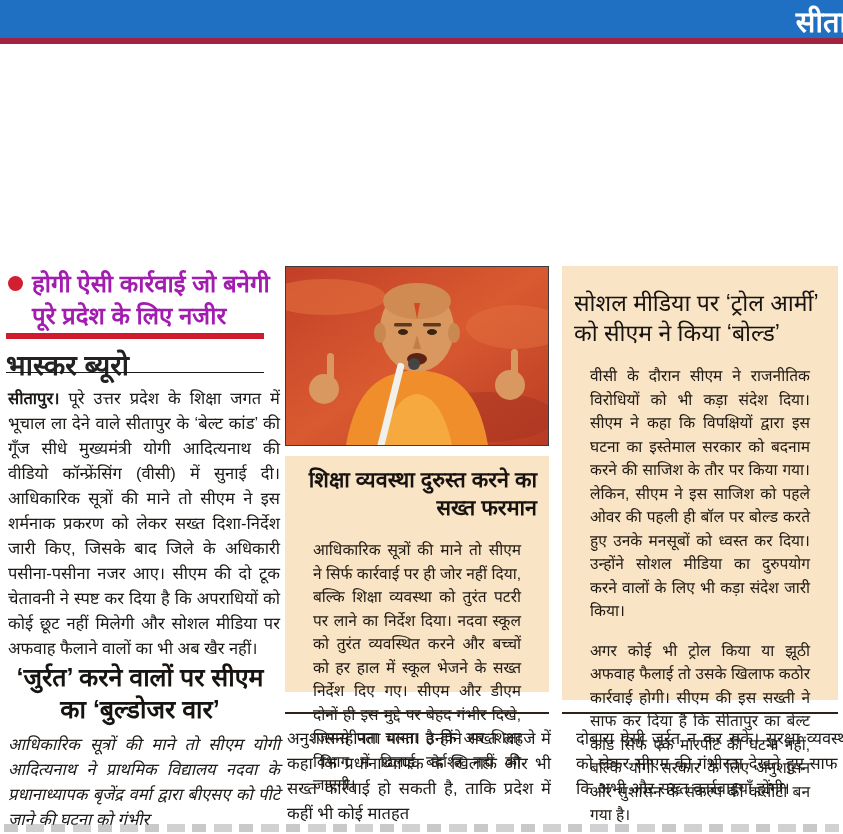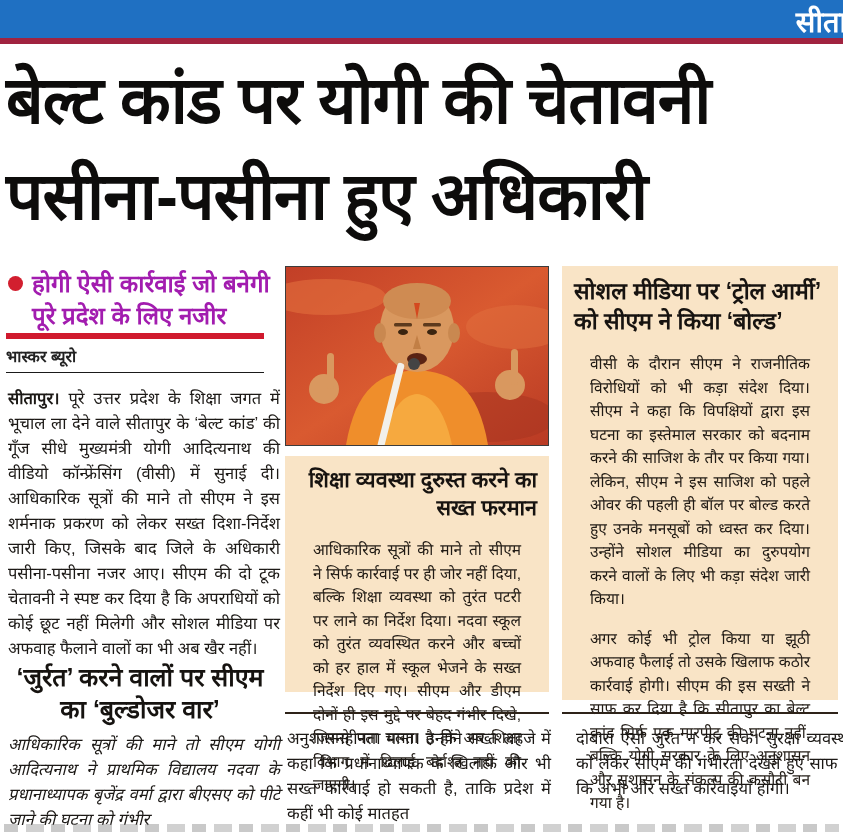--- a/index.html
+++ b/index.html
@@ -24,21 +24,21 @@
   .col-left{left:6px;width:274px;height:572px;}
   .col-mid{left:285px;width:264px;height:572px;}
   .col-right{left:562px;width:276px;height:572px;}
 
   
   .kicker{position:absolute;left:0;top:6px;width:262px;font-weight:bold;font-size:24px;
     line-height:32px;color:#a21caf;padding-left:26px;}
   .kicker .bullet{position:absolute;left:2px;top:8px;width:15px;height:15px;border-radius:50%;
     background:#d21f2f;}
   .red-rule{position:absolute;left:0;top:71px;width:258px;height:6px;background:#d01a2e;}
-  .byline{position:absolute;left:0;top:83px;font-weight:bold;font-size:16px;color:#222;}
+  .byline{position:absolute;left:0;top:83px;font-weight:bold;font-size:28px;color:#222;}
   .thin-rule{position:absolute;left:0;top:110px;width:258px;height:1px;background:#1a1a1a;}
   .body-text{font-size:16.5px;line-height:25px;text-align:justify;color:#1c1916;margin:2px;}
   .lead{position:absolute;left:0;top:122px;width:272px;}
   .lead .dateline{font-weight:bold;}
   .subhead{position:absolute;left:0;top:399px;width:268px;font-weight:bold;font-size:25px;
     line-height:32px;color:#161310;text-align:center;}
   .left-cont{position:absolute;left:0;top:468px;width:272px;font-style:italic;}
 
   
   .photo{position:absolute;left:0;top:4px;width:262px;height:178px;border:1px solid #3c3c3c;
@@ -48,43 +48,39 @@
     padding:8px 12px 0 12px;}
   .box-heading-center{font-weight:bold;font-size:21.5px;line-height:28px;text-align:right;
     color:#171310;margin:2px 0 8px 0;}
   .box-body{font-size:15.5px;line-height:23.5px;text-align:justify;color:#201a14;margin:16px;}
   .under-rule{position:absolute;left:0;width:100%;height:2px;background:#2e2319;top:450px;}
   .mid-cont{position:absolute;left:0;top:462px;width:264px;}
 
   
   .right-box{position:absolute;left:0;top:4px;width:252px;height:426px;background:#f9e4c6;
     padding:8px 12px 0 12px;}
-  .box-heading-left{font-weight:bold;font-size:23px;line-height:30px;color:#171310;margin:2px 0 8px 0;}
+  .box-heading-left{font-weight:normal;font-size:23px;line-height:30px;color:#171310;margin:14px 0 8px 0;}
   .right-box .second{margin-top:12px;}
   .right-cont{position:absolute;left:12px;top:462px;width:276px;}
 
   
   .cropped-line{position:absolute;left:4px;top:824px;width:835px;height:8px;opacity:.45;
     filter:blur(0.6px);
     background:repeating-linear-gradient(90deg,#8a8a8a 0 14px,transparent 14px 22px,#9a9a9a 22px 40px,transparent 40px 47px);}
 </style>
 </head>
 <body>
 
 <div class="page">
 
   <div class="topbar">
     <span class="strip-text">सीता</span>
   </div>
   <div class="maroon-rule"></div>
 
-  <div class="headline">
-    <span class="hl">बेल्ट कांड पर योगी की चेतावनी</span>
-    <span class="hl">पसीना-पसीना हुए अधिकारी</span>
-  </div>
 
   <div class="col col-left">
     <div class="kicker">
       <span class="bullet"></span>
       <span>होगी ऐसी कार्रवाई जो बनेगी पूरे प्रदेश के लिए नजीर</span>
     </div>
     <div class="red-rule"></div>
     <div class="byline">भास्कर ब्यूरो</div>
     <div class="thin-rule"></div>
     <p class="body-text lead"><b class="dateline">सीतापुर।</b> <span>पूरे उत्तर प्रदेश के शिक्षा जगत में भूचाल ला देने वाले सीतापुर के ‘बेल्ट कांड’ की गूँज सीधे मुख्यमंत्री योगी आदित्यनाथ की वीडियो कॉन्फ्रेंसिंग (वीसी) में सुनाई दी। आधिकारिक सूत्रों की माने तो सीएम ने इस शर्मनाक प्रकरण को लेकर सख्त दिशा-निर्देश जारी किए, जिसके बाद जिले के अधिकारी पसीना-पसीना नजर आए। सीएम की दो टूक चेतावनी ने स्पष्ट कर दिया है कि अपराधियों को कोई छूट नहीं मिलेगी और सोशल मीडिया पर अफवाह फैलाने वालों का भी अब खैर नहीं।</span></p>

